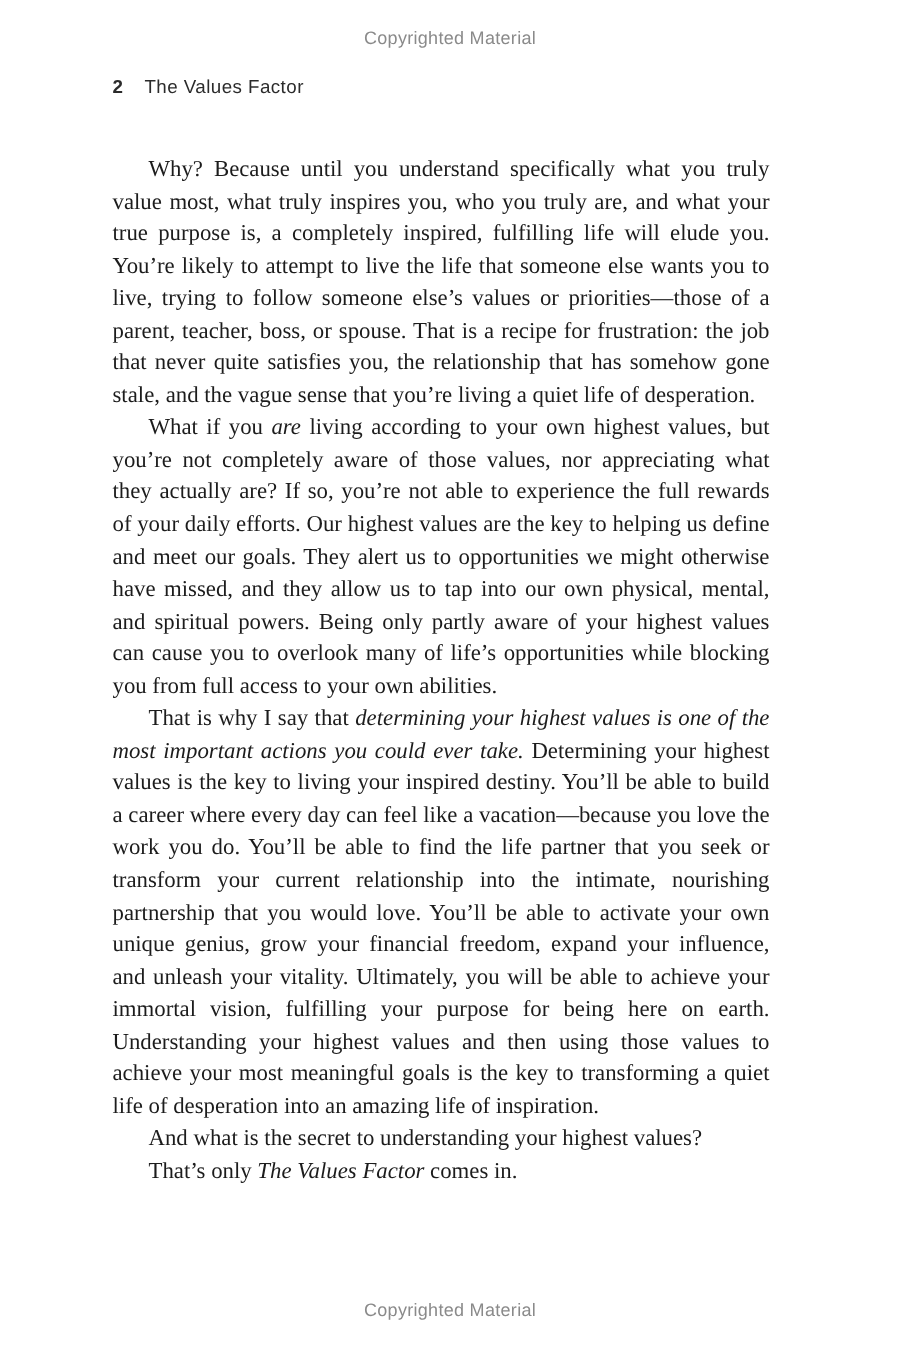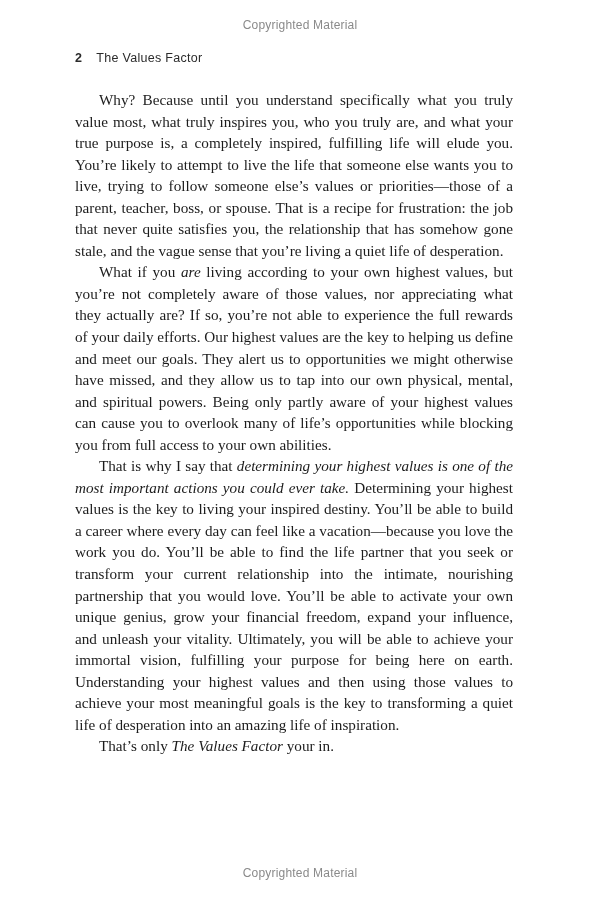--- a/index.html
+++ b/index.html
@@ -37,21 +37,21 @@
     color: #2b2b2b;
     letter-spacing: 0.3px;
     display: flex;
   }
   .running-header .pagenum {
     font-weight: bold;
     margin-right: 14px;
   }
   .body-text {
     position: absolute;
-    top: 89px;
+    top: 102px;
     left: 75px;
     width: 438px;
     font-size: 15.2px;
     line-height: 21.55px;
     text-align: justify;
     color: #1c1c1c;
   }
   .body-text p {
     margin: 0;
     padding: 0;
@@ -69,18 +69,19 @@
 
   <div class="running-header">
     <span class="pagenum">2</span>
     <span class="booktitle">The Values Factor</span>
   </div>
 
   <div class="body-text">
       <p><span>Why? Because until you understand specifically what you truly value most, what truly inspires you, who you truly are, and what your true purpose is, a completely inspired, fulfilling life will elude you. You’re likely to attempt to live the life that someone else wants you to live, trying to follow someone else’s values or priorities—those of a parent, teacher, boss, or spouse. That is a recipe for frustration: the job that never quite satisfies you, the relationship that has somehow gone stale, and the vague sense that you’re living a quiet life of desperation.</span></p>
       <p><span>What if you </span><em>are</em><span> living according to your own highest values, but you’re not completely aware of those values, nor appreciating what they actually are? If so, you’re not able to experience the full rewards of your daily efforts. Our highest values are the key to helping us define and meet our goals. They alert us to opportunities we might otherwise have missed, and they allow us to tap into our own physical, mental, and spiritual powers. Being only partly aware of your highest values can cause you to overlook many of life’s opportunities while blocking you from full access to your own abilities.</span></p>
       <p><span>That is why I say that </span><em>determining your highest values is one of the most important actions you could ever take.</em><span> Determining your highest values is the key to living your inspired destiny. You’ll be able to build a career where every day can feel like a vacation—because you love the work you do. You’ll be able to find the life partner that you seek or transform your current relationship into the intimate, nourishing partnership that you would love. You’ll be able to activate your own unique genius, grow your financial freedom, expand your influence, and unleash your vitality. Ultimately, you will be able to achieve your immortal vision, fulfilling your purpose for being here on earth. Understanding your highest values and then using those values to achieve your most meaningful goals is the key to transforming a quiet life of desperation into an amazing life of inspiration.</span></p>
-      <p><span>That’s only </span><em>The Values Factor</em><span> your in.</span></p>
+      <p><span>And what is the secret to understanding your highest values?</span></p>
+      <p><span>That’s only </span><em>The Values Factor</em><span> comes in.</span></p>
     </div>
 
   <div class="copyright-notice bottom">Copyrighted Material</div>
 
 </div>
 
 </body></html>

